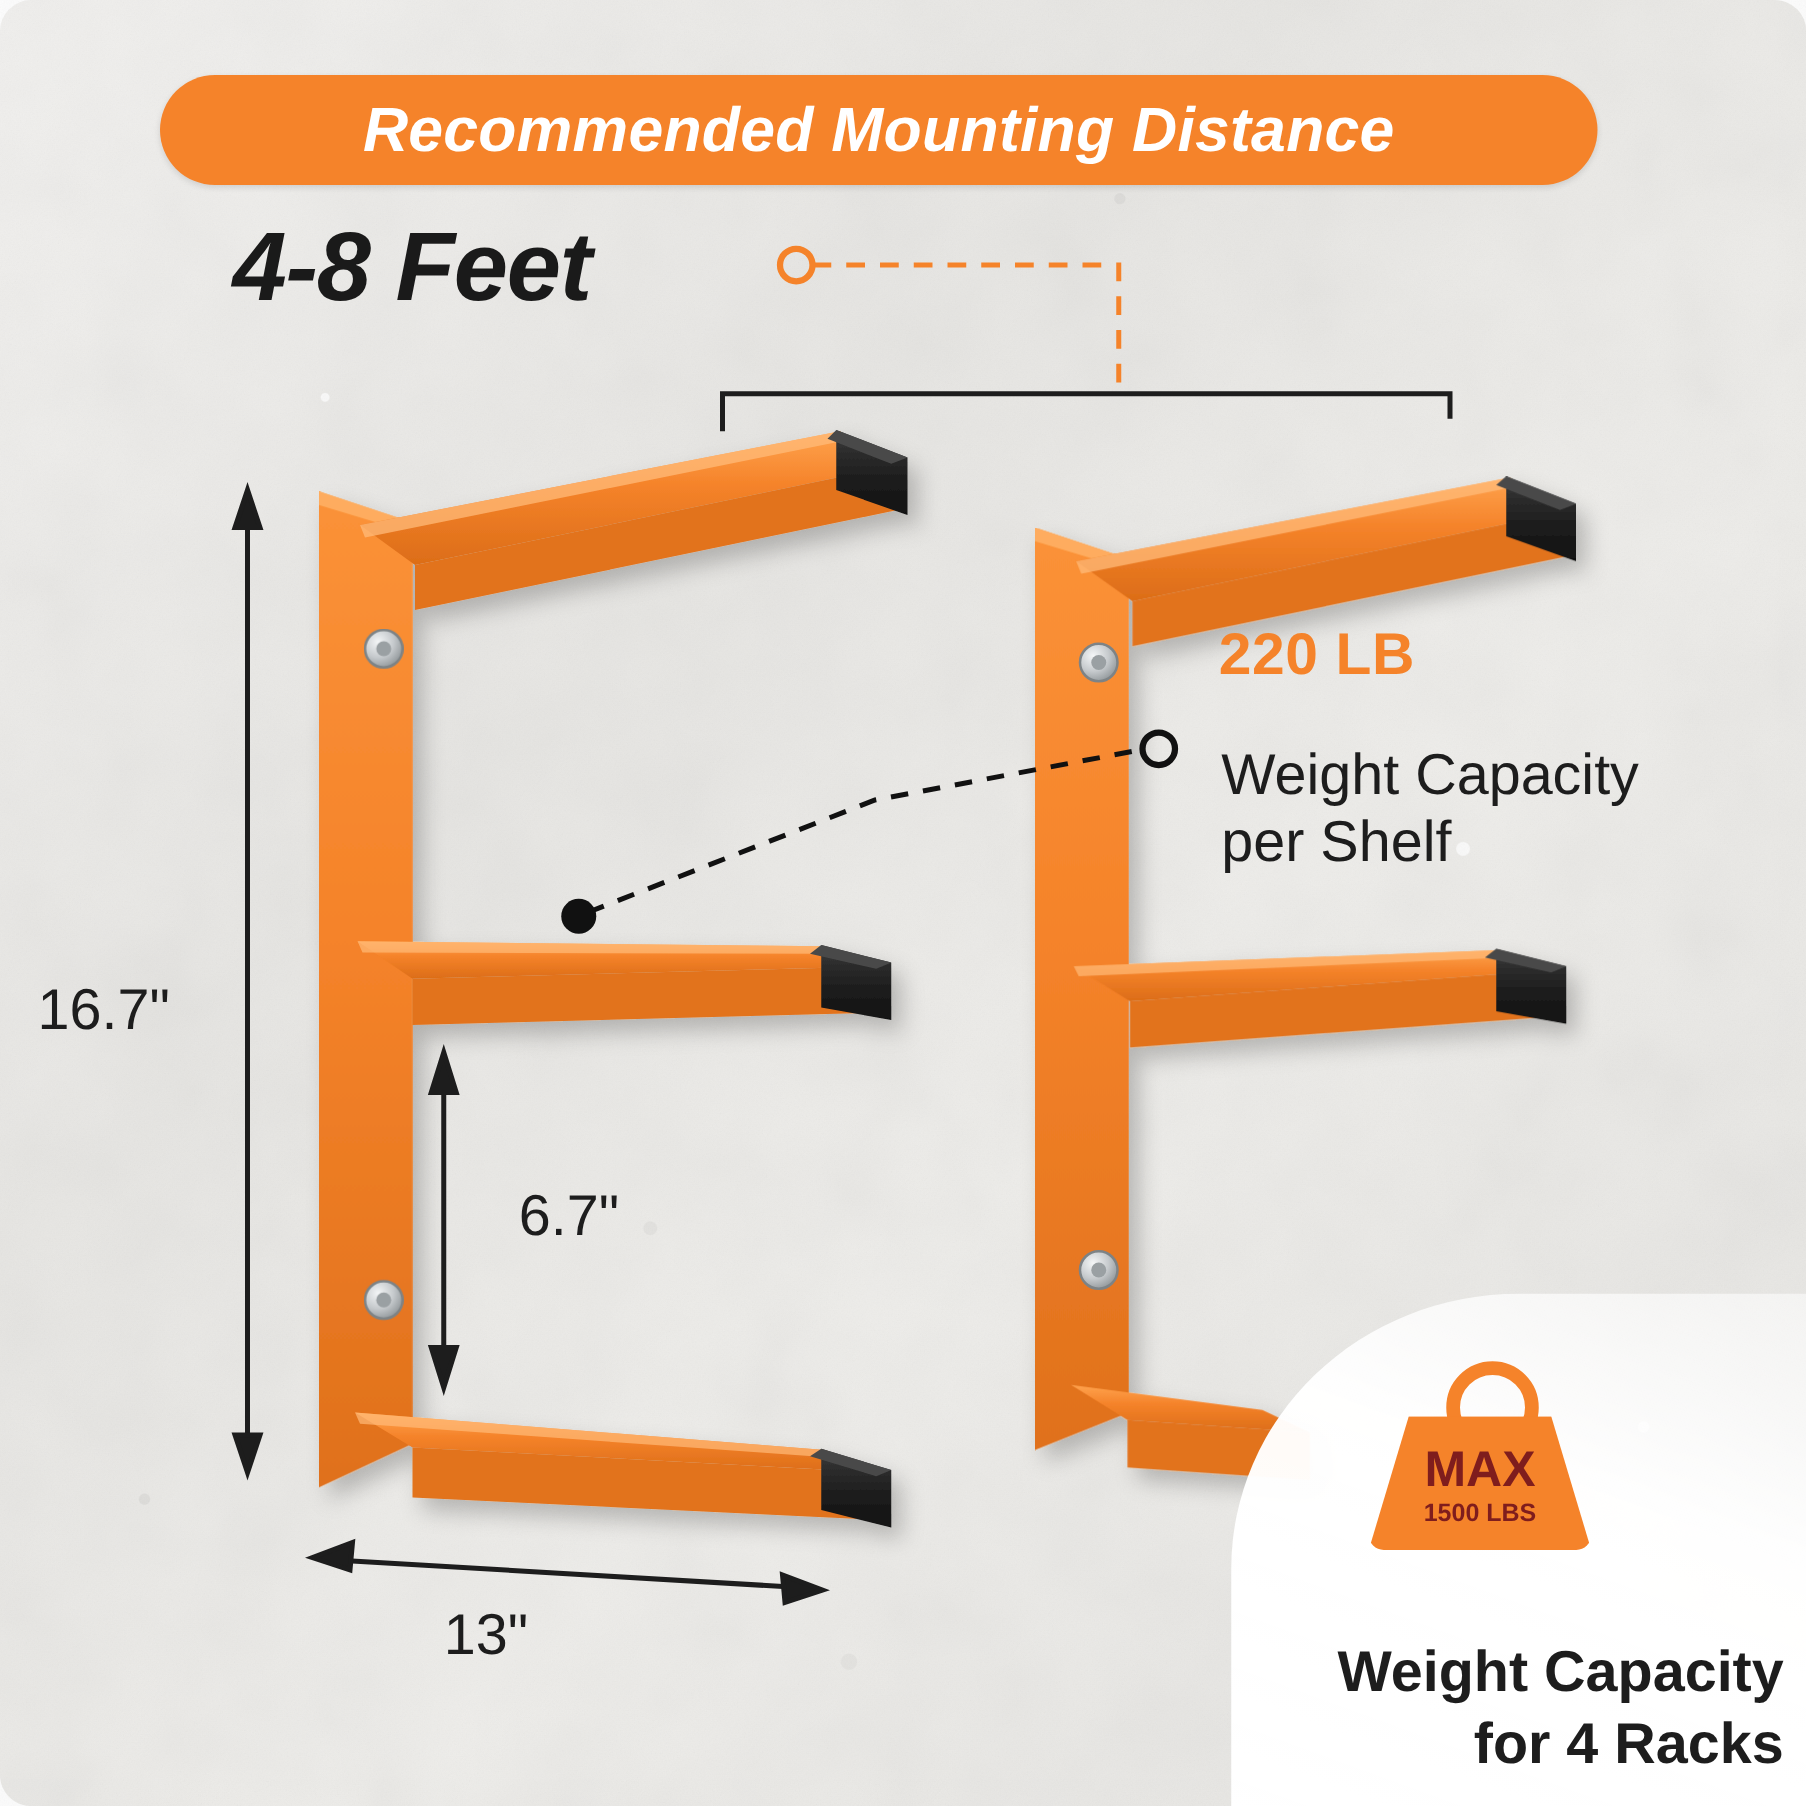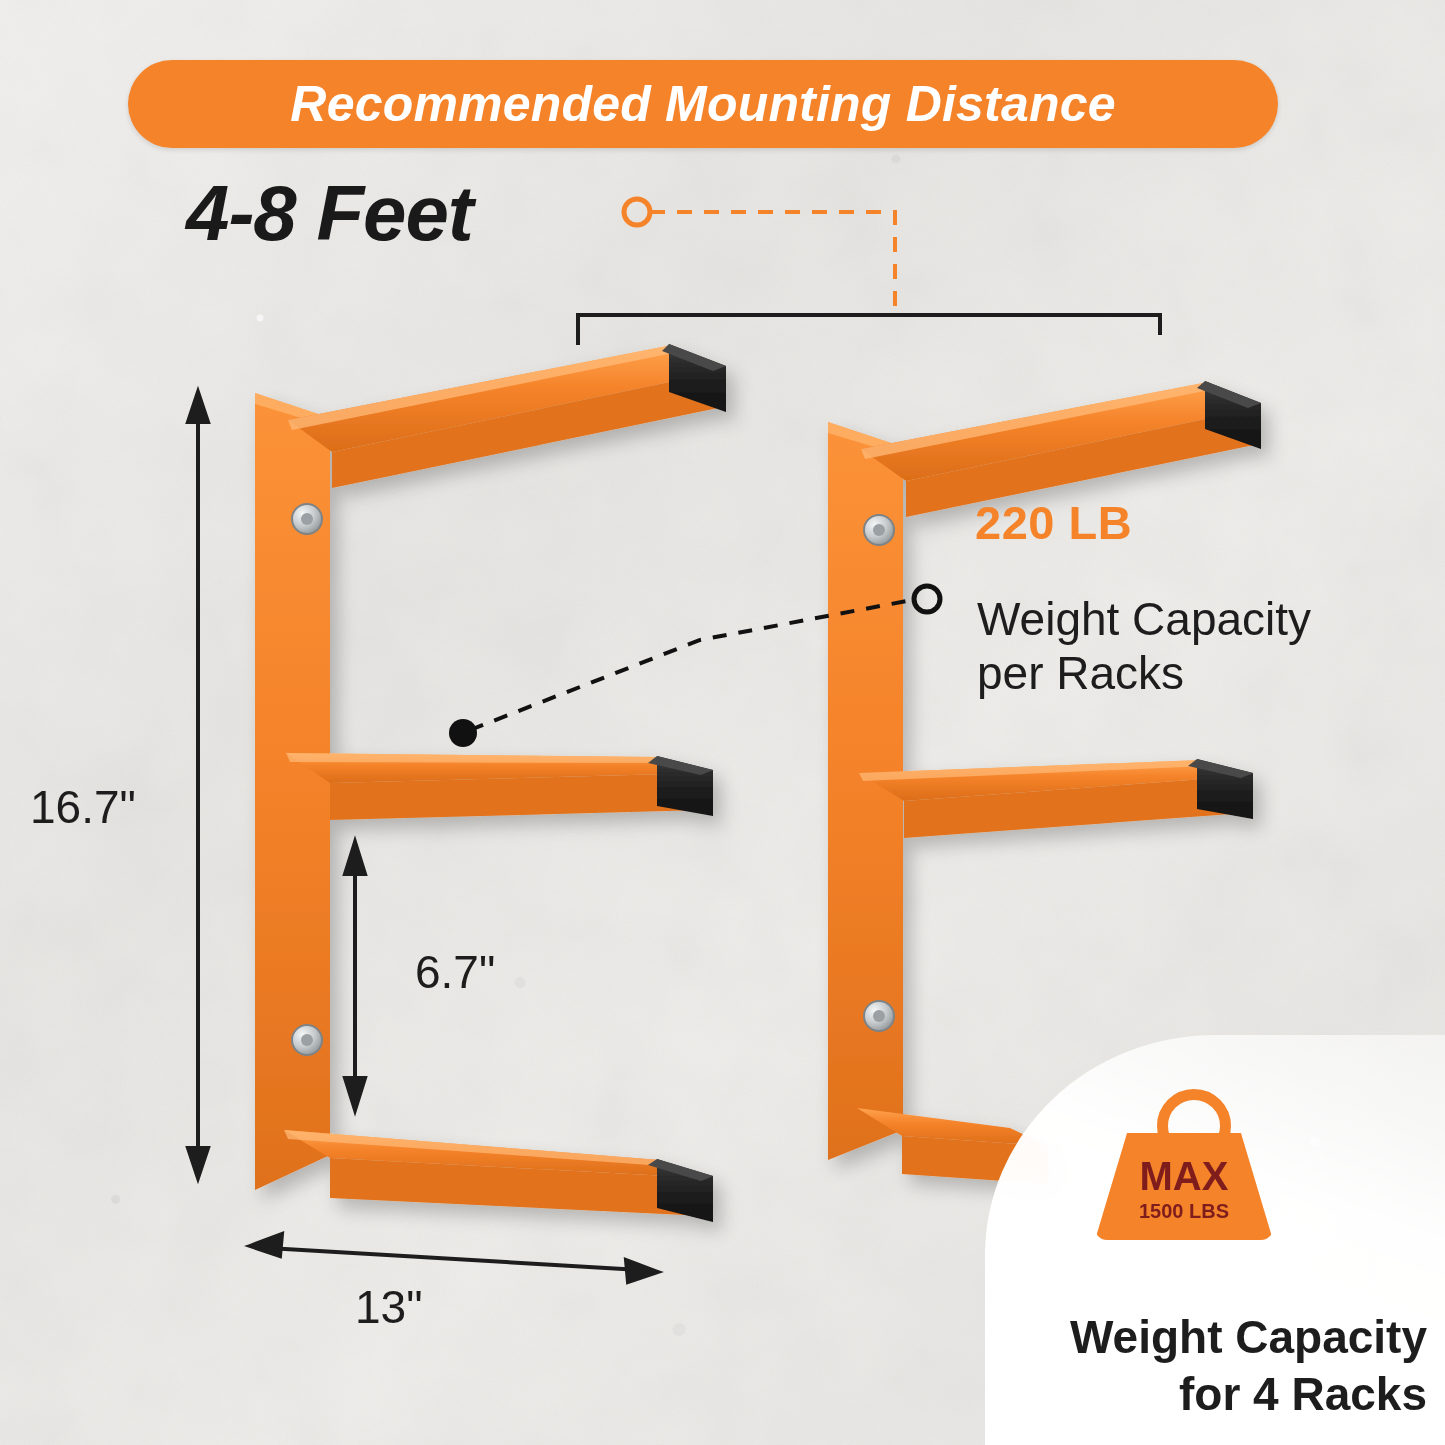--- a/index.html
+++ b/index.html
@@ -19,20 +19,21 @@
     background: #e9e8e6;
     background-image:
       radial-gradient(circle at 18% 22%, rgba(255,255,255,0.85) 0 3px, rgba(0,0,0,0) 4px),
       radial-gradient(circle at 62% 11%, rgba(0,0,0,0.045) 0 4px, rgba(0,0,0,0) 5px),
       radial-gradient(circle at 81% 47%, rgba(255,255,255,0.8) 0 5px, rgba(0,0,0,0) 6px),
       radial-gradient(circle at 36% 68%, rgba(0,0,0,0.04) 0 5px, rgba(0,0,0,0) 6px),
       radial-gradient(circle at 8% 83%, rgba(0,0,0,0.05) 0 4px, rgba(0,0,0,0) 5px),
       radial-gradient(circle at 91% 79%, rgba(255,255,255,0.7) 0 4px, rgba(0,0,0,0) 5px),
       radial-gradient(circle at 47% 92%, rgba(0,0,0,0.035) 0 6px, rgba(0,0,0,0) 7px),
       linear-gradient(135deg, #f2f1ef 0%, #e7e6e3 35%, #eeedea 60%, #e4e3e0 100%);
+    border-radius: 25px;
   }
   #grain {
     position: absolute;
     inset: 0;
     pointer-events: none;
     opacity: .5;
   }
 
   
   .pill {
@@ -344,21 +345,21 @@
 
   <div class="headline">4-8 Feet</div>
 
   <div class="dim-label" style="left:30px; top:780px;">16.7"</div>
   <div class="dim-label" style="left:415px; top:945px;">6.7"</div>
   <div class="dim-label" style="left:355px; top:1280px;">13"</div>
 
   <div class="callout-big">220 LB</div>
   <div class="callout-sub">
     <div>Weight Capacity</div>
-    <div>per Racks</div>
+    <div>per Shelf</div>
   </div>
 
   <div class="capacity-card"></div>
 
   <div class="weight-icon">
     <div class="handle"></div>
     <div class="body">
       <div class="max">MAX</div>
       <div class="lbs">1500 LBS</div>
     </div>

